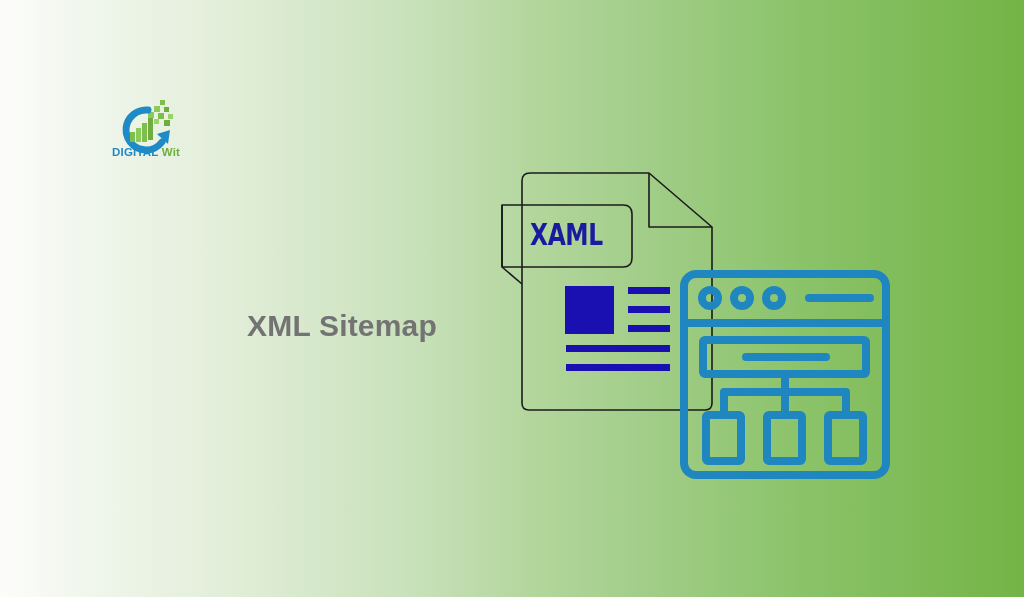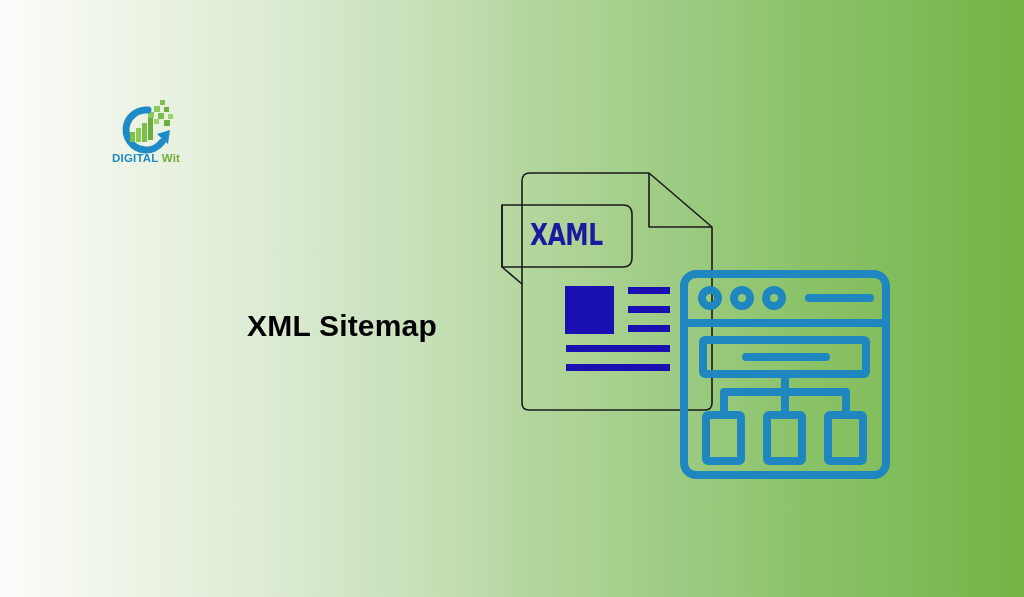--- a/index.html
+++ b/index.html
@@ -4,27 +4,27 @@
 <style>
   html, body { margin: 0; padding: 0; }
   body {
     width: 1024px; height: 597px; overflow: hidden; position: relative;
     background: linear-gradient(90deg, #fcfdfb 0%, #f4f8f0 6%, #e2eed9 22%, #c9e1bb 40%, #b3d69d 52%, #9fcc85 65%, #8bc36a 78%, #74b446 100%);
     font-family: "Liberation Sans", sans-serif;
   }
   .logo { position: absolute; left: 112px; top: 98px; width: 90px; height: 80px; }
   .logo svg { position: absolute; left: 0; top: 0; }
   .logo-text {
-    position: absolute; left: 0; top: 54px; font-size: 11.5px; font-weight: bold; letter-spacing: 0.2px;
+    position: absolute; left: 0; top: 48px; font-size: 11.5px; font-weight: bold; letter-spacing: 0.2px;
     white-space: nowrap;
   }
   .logo-text .d { color: #1f8bc6; }
   .logo-text .w { color: #6fae3e; font-weight: bold; }
   .title {
-    position: absolute; left: 247px; top: 309px; font-size: 30px; font-weight: bold; color: #000000;
+    position: absolute; left: 247px; top: 309px; font-size: 30px; font-weight: bold; color: #737373;
     letter-spacing: 0.2px; white-space: nowrap;
   }
   .illustration { position: absolute; left: 0; top: 0; }
   .xaml-label {
     position: absolute; left: 530px; top: 217px; font-family: "DejaVu Sans", sans-serif;
     font-size: 30px; font-weight: bold; color: #1a1aa0; transform: scaleX(0.78); transform-origin: left top;
     letter-spacing: -0.5px; white-space: nowrap;
   }
 </style>
 </head>

